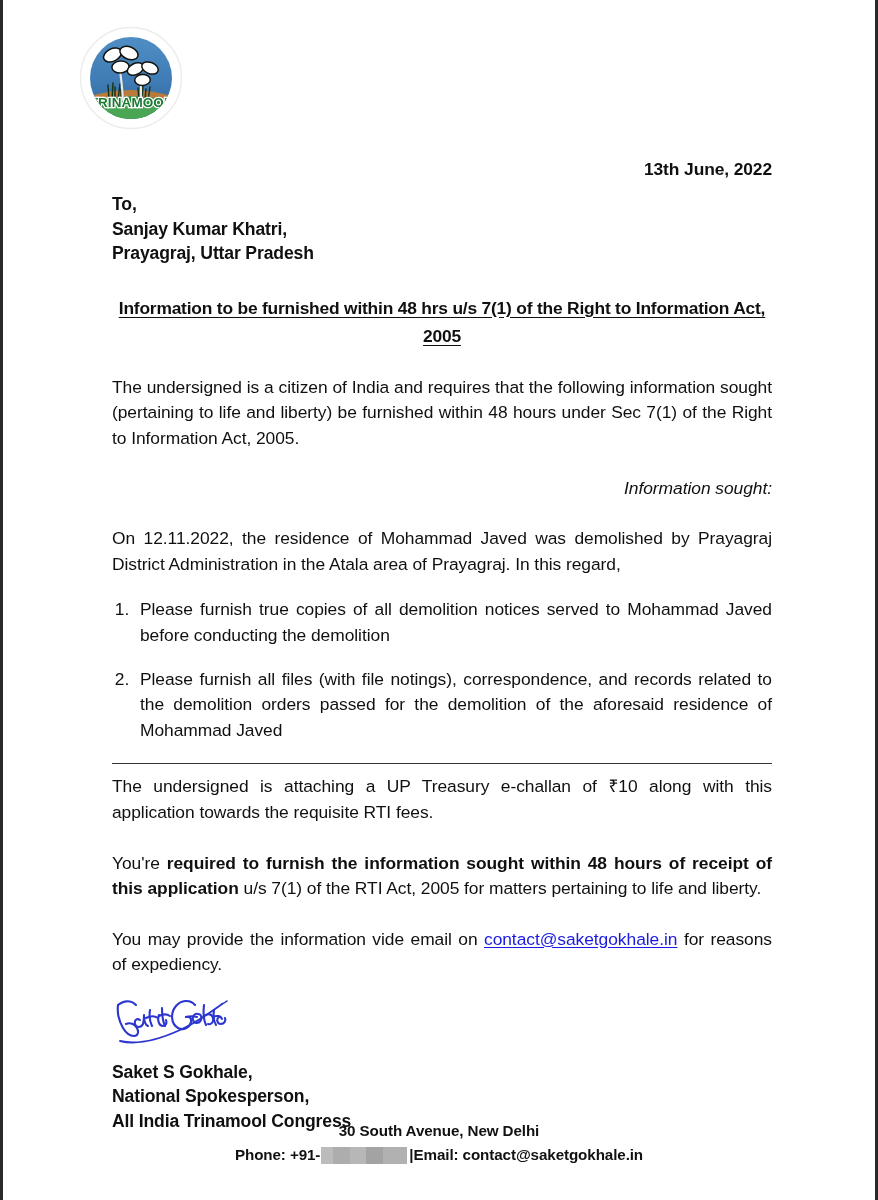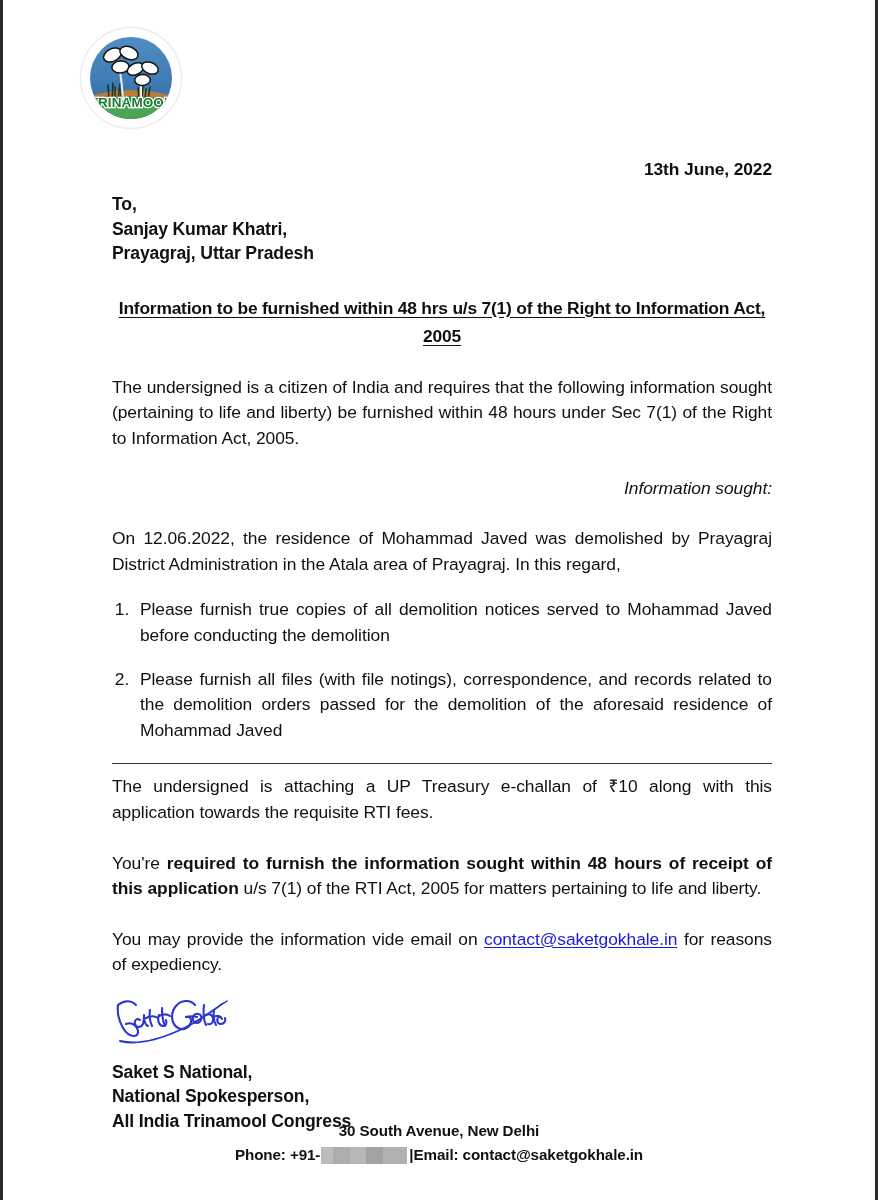--- a/index.html
+++ b/index.html
@@ -270,21 +270,21 @@
     </div>
 
     <div class="subject">
       <span>Information to be furnished within 48 hrs u/s 7(1) of the Right to Information Act, 2005</span>
     </div>
 
     <p class="body-p">The undersigned is a citizen of India and requires that the following information sought (pertaining to life and liberty) be furnished within 48 hours under Sec 7(1) of the Right to Information Act, 2005.</p>
 
     <p class="body-p italic">Information sought:</p>
 
-    <p class="body-p">On 12.06.2022, the residence of Mohammad Javed was demolished by Prayagraj District Administration in the Atala area of Prayagraj. In this regard,</p>
+    <p class="body-p">On 12.11.2022, the residence of Mohammad Javed was demolished by Prayagraj District Administration in the Atala area of Prayagraj. In this regard,</p>
 
     <ol class="items">
       <li>Please furnish true copies of all demolition notices served to Mohammad Javed before conducting the demolition</li>
       <li>Please furnish all files (with file notings), correspondence, and records related to the demolition orders passed for the demolition of the aforesaid residence of Mohammad Javed</li>
     </ol>
 
     <hr class="rule">
 
     <p class="body-p after-rule">The undersigned is attaching a UP Treasury e-challan of ₹10 along with this application towards the requisite RTI fees.</p>
 
@@ -315,21 +315,21 @@
           <path d="M104 22 C103 29 104 34 106 37"></path>
           <path d="M103 29 C107 27 111 28 112 31"></path>
           <path d="M109 29 C106 31 107 36 111 36 C114 36 116 33 115 30"></path>
 
           <path d="M10 53 C26 57 48 52 70 42 C86 35 98 26 112 16" stroke-width="1.9"></path>
           <path d="M112 16 C114 15 116 14 117 13" stroke-width="1.6"></path>
         </g>
       </svg>
 
       <div class="sig-name">
-        <div>Saket S National,</div>
+        <div>Saket S Gokhale,</div>
         <div>National Spokesperson,</div>
         <div>All India Trinamool Congress</div>
       </div>
     </div>
 
   </div>
 
   <div class="footer">
     <div>30 South Avenue, New Delhi</div>
     <div class="footer-line2">

